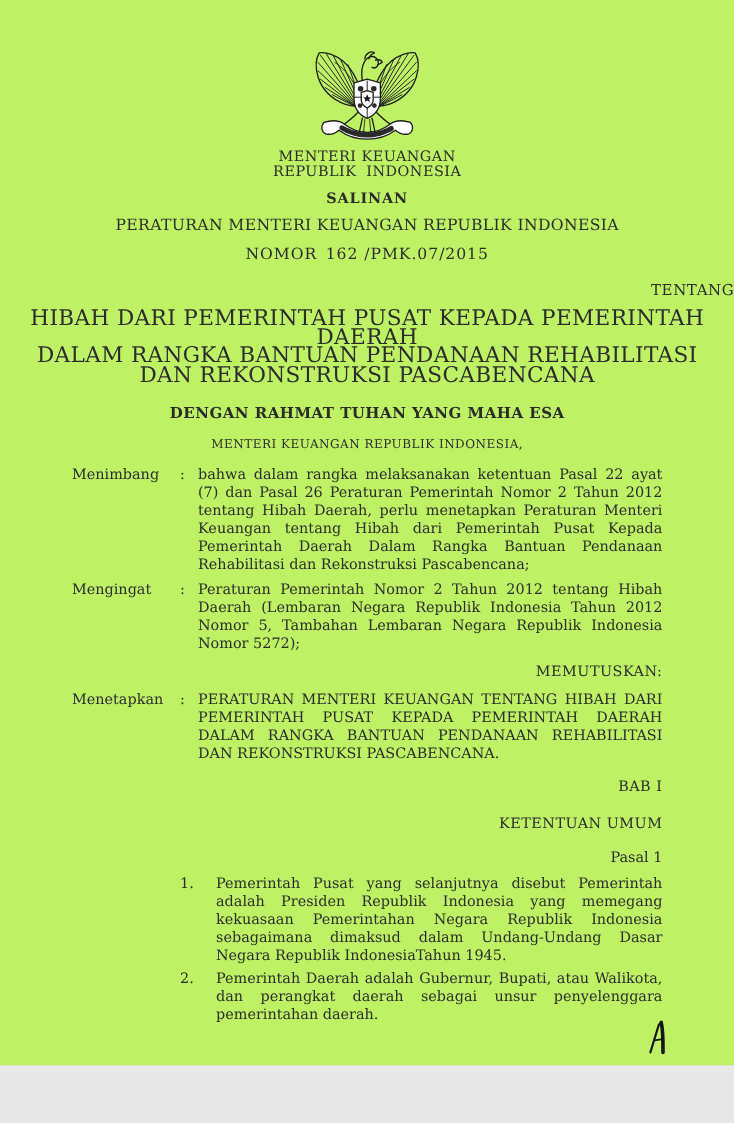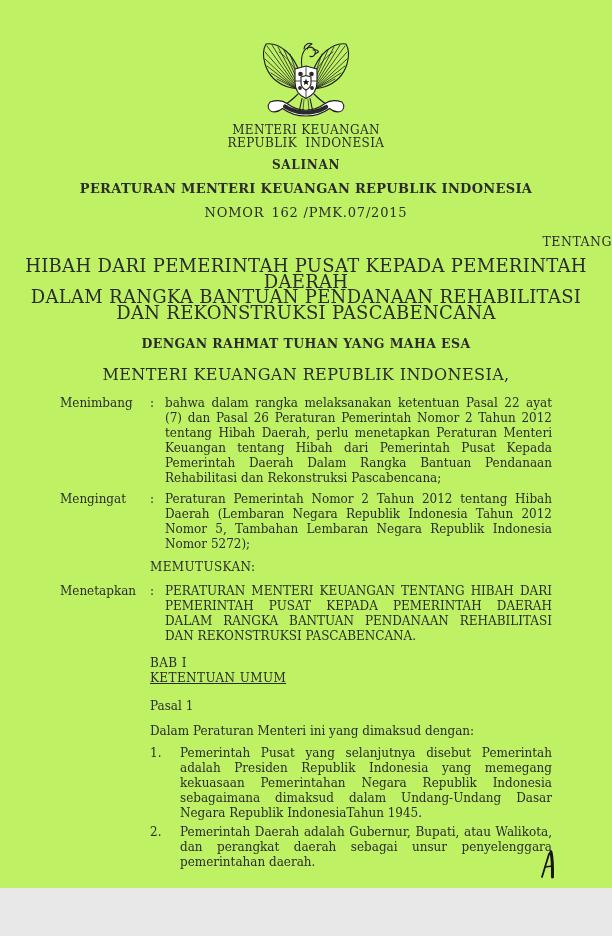--- a/index.html
+++ b/index.html
@@ -11,39 +11,39 @@
     overflow:hidden;
     font-family:"DejaVu Serif","Liberation Serif",serif;
     color:#2b2b2b;
   }
   
   .letterhead{text-align:center;}
   .emblem{width:96px;height:84px;margin:40px auto 0;}
   .lh-line{font-size:12px;line-height:13px;letter-spacing:.4px;}
   .lh-line.rep{word-spacing:4px;}
   .salinan{margin-top:8px;font-size:12px;font-weight:bold;letter-spacing:.7px;}
-  .doc-title{margin-top:9px;font-size:13px;letter-spacing:.3px;font-weight:bold;}
+  .doc-title{margin-top:9px;font-size:13px;letter-spacing:.3px;}
   .doc-number{margin-top:9px;font-size:13px;letter-spacing:.8px;}
   .doc-number .num-value{display:inline-block;margin-left:7px;}
   .tentang{margin-top:14px;font-size:12.5px;letter-spacing:.5px;text-align:right;}
   .subject{margin-top:9px;font-size:18px;line-height:15.5px;letter-spacing:.3px;}
   .invocation{margin-top:16px;font-size:12.5px;letter-spacing:.4px;font-weight:bold;}
-  .authority{margin-top:14px;font-size:16px;letter-spacing:.4px;}
+  .authority{margin-top:14px;font-size:10px;letter-spacing:.4px;}
   
   .content{margin:12px 60px 0 60px;font-size:12px;line-height:15px;}
   .row{display:grid;grid-template-columns:90px 15px 1fr;}
   .row .label{text-align:left;}
   .row .text{text-align:justify;}
   .row.upper .text{text-transform:none;}
   .m-top6{margin-top:6px;}
-  .center-col{margin-left:90px;text-align:left;}
+  .center-col{margin-left:90px;text-align:right;}
   .memutuskan{margin-top:8px;letter-spacing:.4px;}
   .row-menetapkan{margin-top:9px;}
   .bab{margin-top:12px;letter-spacing:.4px;}
-  .bab-title{margin-top:0;letter-spacing:.4px;text-decoration:underline;}
+  .bab-title{margin-top:16px;letter-spacing:.4px;}
   .pasal{margin-top:13px;}
   .pasal-intro{margin-left:90px;margin-top:10px;}
   .deflist{margin-left:90px;}
   .def{display:grid;grid-template-columns:30px 1fr;}
   .def .dtext{text-align:justify;}
   .def1{margin-top:7px;}
   .def2{margin-top:4px;}
   
   .paraf{position:absolute;left:540px;top:850px;width:18px;height:29px;}
   .footer-url{
@@ -150,21 +150,20 @@
       <div class="label">Menetapkan</div>
       <div class="colon">:</div>
       <div class="text">PERATURAN MENTERI KEUANGAN TENTANG HIBAH DARI PEMERINTAH PUSAT KEPADA PEMERINTAH DAERAH DALAM RANGKA BANTUAN PENDANAAN REHABILITASI DAN REKONSTRUKSI PASCABENCANA.</div>
     </div>
 
     <div class="center-col bab">BAB I</div>
     <div class="center-col bab-title">KETENTUAN UMUM</div>
 
     <div class="center-col pasal">Pasal 1</div>
 
-    <div class="pasal-intro">Dalam Peraturan Menteri ini yang dimaksud dengan:</div>
 
     <div class="deflist">
       <div class="def def1">
         <div class="dnum">1.</div>
         <div class="dtext">Pemerintah Pusat yang selanjutnya disebut Pemerintah adalah Presiden Republik Indonesia yang memegang kekuasaan Pemerintahan Negara Republik Indonesia sebagaimana dimaksud dalam Undang-Undang Dasar Negara Republik IndonesiaTahun 1945.</div>
       </div>
       <div class="def def2">
         <div class="dnum">2.</div>
         <div class="dtext">Pemerintah Daerah adalah Gubernur, Bupati, atau Walikota, dan perangkat daerah sebagai unsur penyelenggara pemerintahan daerah.</div>
       </div>

